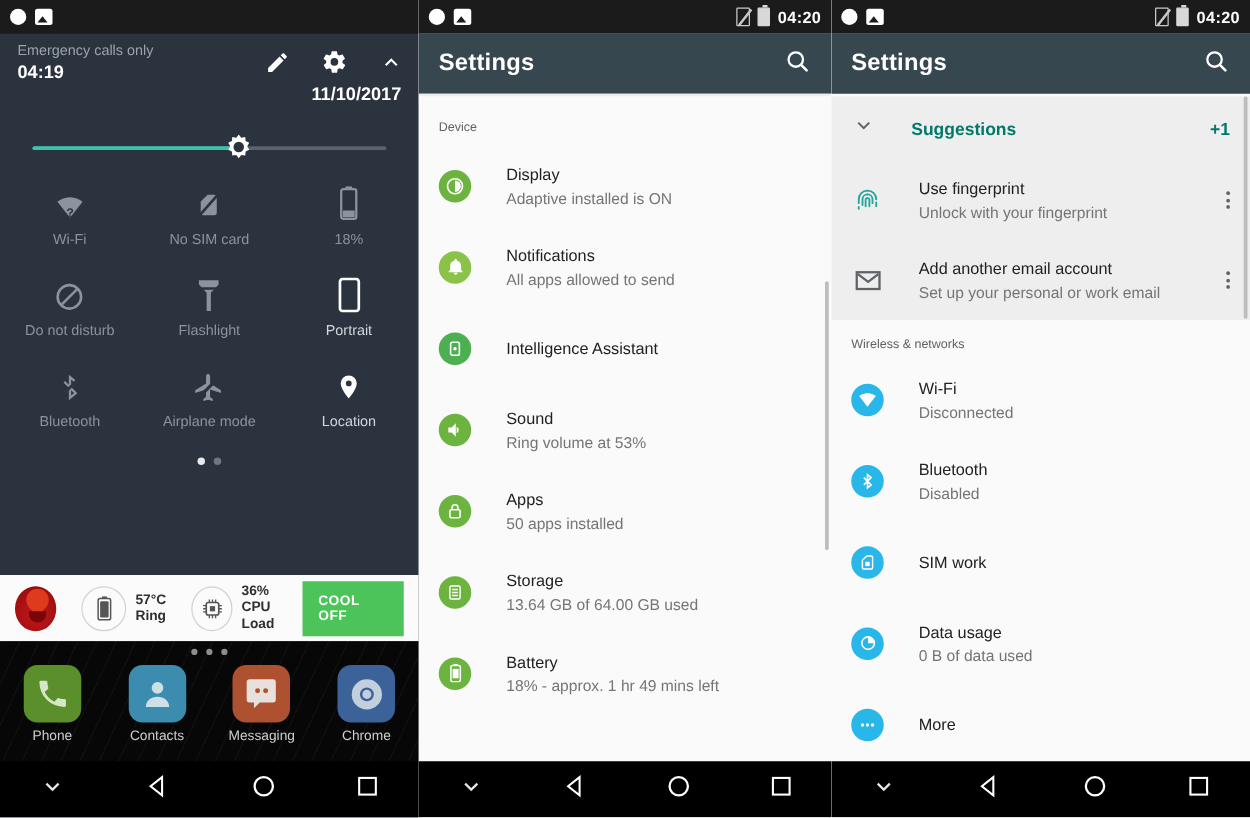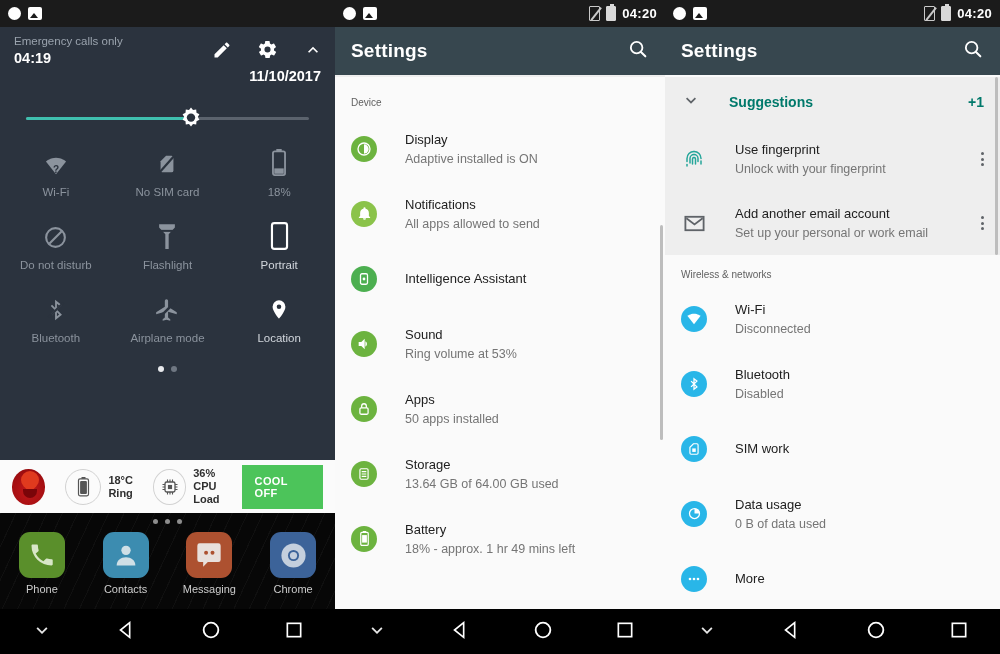--- a/index.html
+++ b/index.html
@@ -248,21 +248,21 @@
       <div class="flame"></div>
       <div class="stat">
         <div class="stat-ring">
           <svg width="13" height="20" viewBox="0 0 12 20">
             <rect x="4" y="0" width="4" height="1.8" fill="#555"></rect>
             <rect x="1" y="1.8" width="10" height="17" rx="1.5" fill="none" stroke="#555" stroke-width="1.2"></rect>
             <rect x="2.6" y="4" width="6.8" height="13" rx="1" fill="#555"></rect>
           </svg>
         </div>
         <div class="stat-txt">
-          <div class="stat-v">18°C</div>
+          <div class="stat-v">57°C</div>
           <div class="stat-l">Ring</div>
         </div>
       </div>
       <div class="stat">
         <div class="stat-ring">
           <svg width="20" height="20" viewBox="0 0 24 24">
               <rect x="6" y="6" width="12" height="12" rx="2" fill="none" stroke="#555" stroke-width="1.6"></rect>
               <rect x="9.5" y="9.5" width="5" height="5" fill="#555"></rect>
               <g stroke="#555" stroke-width="1.3">
                 <path d="M9 6V3M12 6V3M15 6V3M9 21v-3M12 21v-3M15 21v-3M6 9H3M6 12H3M6 15H3M21 9h-3M21 12h-3M21 15h-3"></path>

